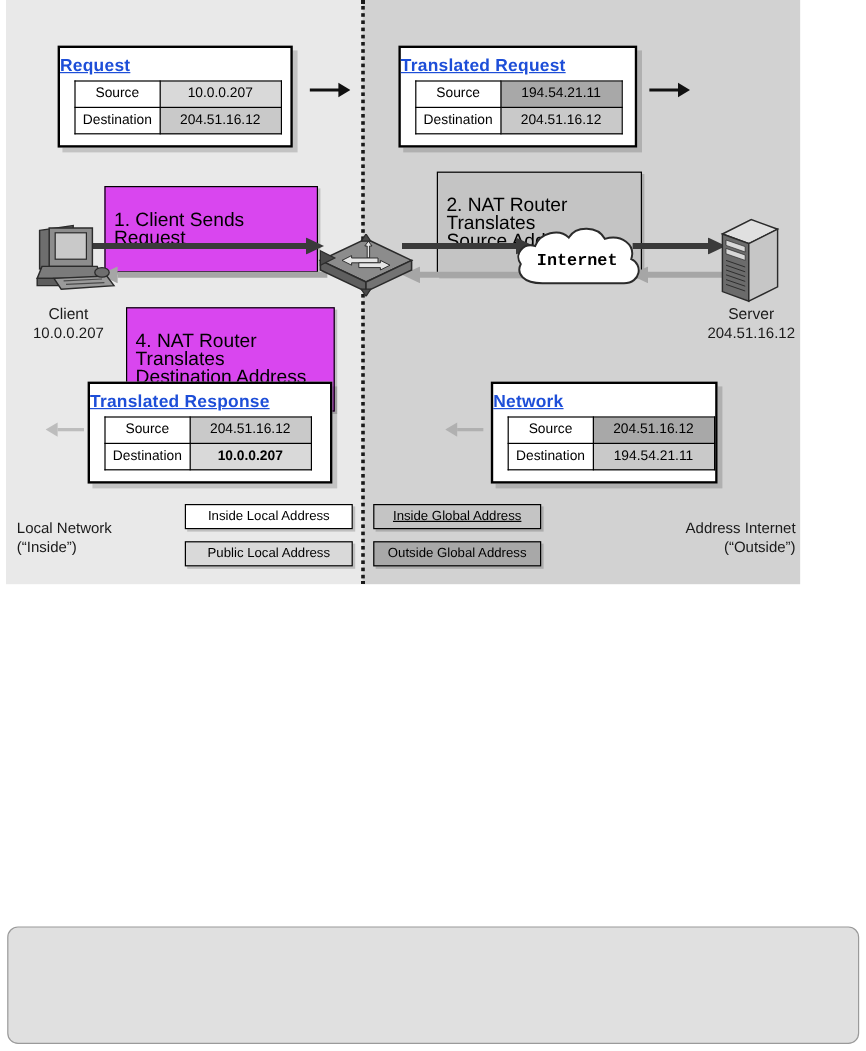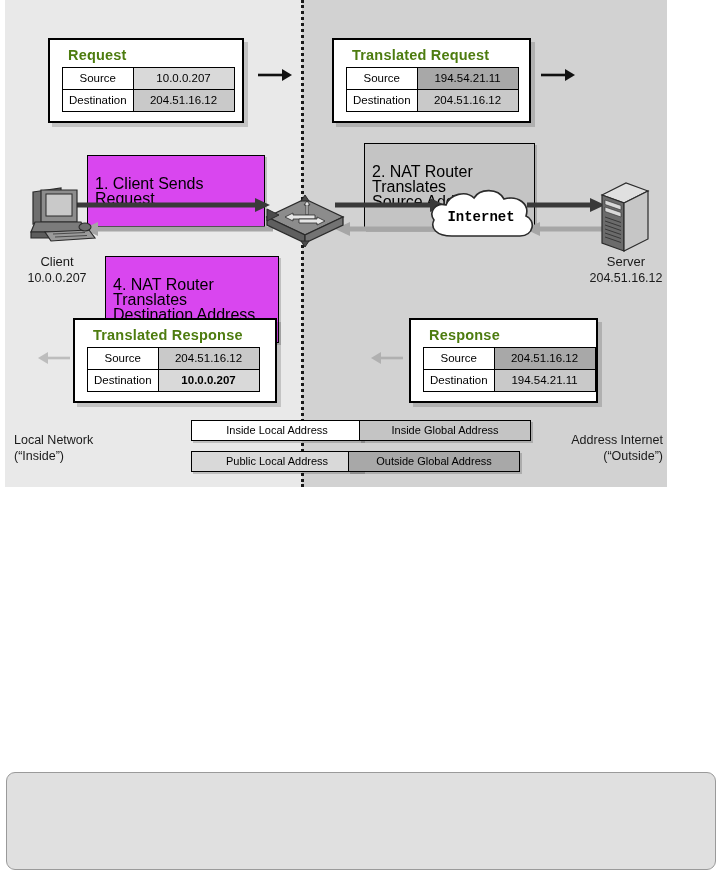--- a/index.html
+++ b/index.html
@@ -14,22 +14,22 @@
   #outside-bg{left:297px;width:365px; background:#d2d2d2;}
   #divider{position:absolute;left:296px;top:0;width:0;height:487px;
            border-left:3px dotted #1a1a1a;}
 
   
   .abs{position:absolute;}
 
   
   .packet{position:absolute;background:#ffffff;border:2px solid #000;
           box-shadow:4px 4px 0 rgba(0,0,0,.16);}
-  .packet .ptitle{font-size:14.5px;font-weight:bold;color:#4d7c0f;
-                  margin:7px 0 4px 18px;letter-spacing:.2px;}
+  .packet .ptitle{font-size:14.5px;font-weight:bold;color:#1d4ed8;
+                  margin:7px 0 4px 0;letter-spacing:.2px;text-decoration:underline;}
   .packet table{border-collapse:collapse;margin:0 12px 9px 12px;}
   .packet td{border:1px solid #000;font-size:11.5px;color:#000;
              padding:2px 6px;height:17px;line-height:17px;white-space:nowrap;}
   .packet td.k{text-align:center;background:#ffffff;}
   .packet td.v{text-align:center;min-width:88px;}
   .sh-light {background:#d9d9d9;}
   .sh-mid   {background:#c9c9c9;}
   .sh-dark  {background:#a8a8a8;}
   .bold-v{font-weight:bold;font-size:13px;}
 
@@ -41,21 +41,21 @@
   .co-mid  {background:#c4c4c4;}
 
   
   .caption{position:absolute;text-align:center;font-size:12.5px;color:#1a1a1a;
            line-height:16px;white-space:nowrap;}
   .caption .nm{font-size:13px;}
 
   
   .legend-box{position:absolute;border:1.5px solid #000;font-size:11px;
               color:#000;text-align:center;line-height:17px;height:17px;
-              padding:1px 22px;box-shadow:2px 2px 0 rgba(0,0,0,.18);margin-left:37px;}
+              padding:1px 6px;box-shadow:2px 2px 0 rgba(0,0,0,.18);}
   .lg-white{background:#ffffff;}
   .lg-light{background:#d9d9d9;}
   .lg-mid  {background:#c4c4c4;}
   .lg-dark {background:#a8a8a8;}
 
   
   .zone{position:absolute;font-size:12.5px;color:#1a1a1a;line-height:16px;
         white-space:pre-line;}
 
   
@@ -273,37 +273,37 @@
   </div>
 
   <div class="abs" style="left:366px;top:351px;">
     <svg width="32" height="14" viewBox="0 0 32 14">
       <line x1="10" y1="7" x2="32" y2="7" stroke="#b0b0b0" stroke-width="2.6"></line>
       <polygon points="10,1 0,7 10,13" fill="#b0b0b0"></polygon>
     </svg>
   </div>
 
   <div class="packet" style="left:404px;top:318px;width:185px;">
-    <div class="ptitle">Response</div>
+    <div class="ptitle">Network</div>
     <table>
       <tbody>
           <tr>
         <td class="k">Source</td>
         <td class="v sh-dark">204.51.16.12</td>
       </tr>
       <tr>
         <td class="k">Destination</td>
         <td class="v sh-mid">194.54.21.11</td>
       </tr>
     </tbody>
       </table>
   </div>
 
   <div class="legend-box lg-white" style="left:149px;top:420px;width:126px;">Inside Local Address</div>
-  <div class="legend-box lg-mid" style="left:317px;top:420px;width:126px;">Inside Global Address</div>
+  <div class="legend-box lg-mid" style="left:306px;top:420px;width:126px;text-decoration:underline;">Inside Global Address</div>
   <div class="legend-box lg-light" style="left:149px;top:451px;width:126px;">Public Local Address</div>
   <div class="legend-box lg-dark" style="left:306px;top:451px;width:126px;">Outside Global Address</div>
 
   <div class="zone" style="left:9px;top:432px;width:120px;text-align:left;">Local Network
 (“Inside”)</div>
   <div class="zone" style="left:548px;top:432px;width:110px;text-align:right;">Address Internet
 (“Outside”)</div>
 
 </div>
 

